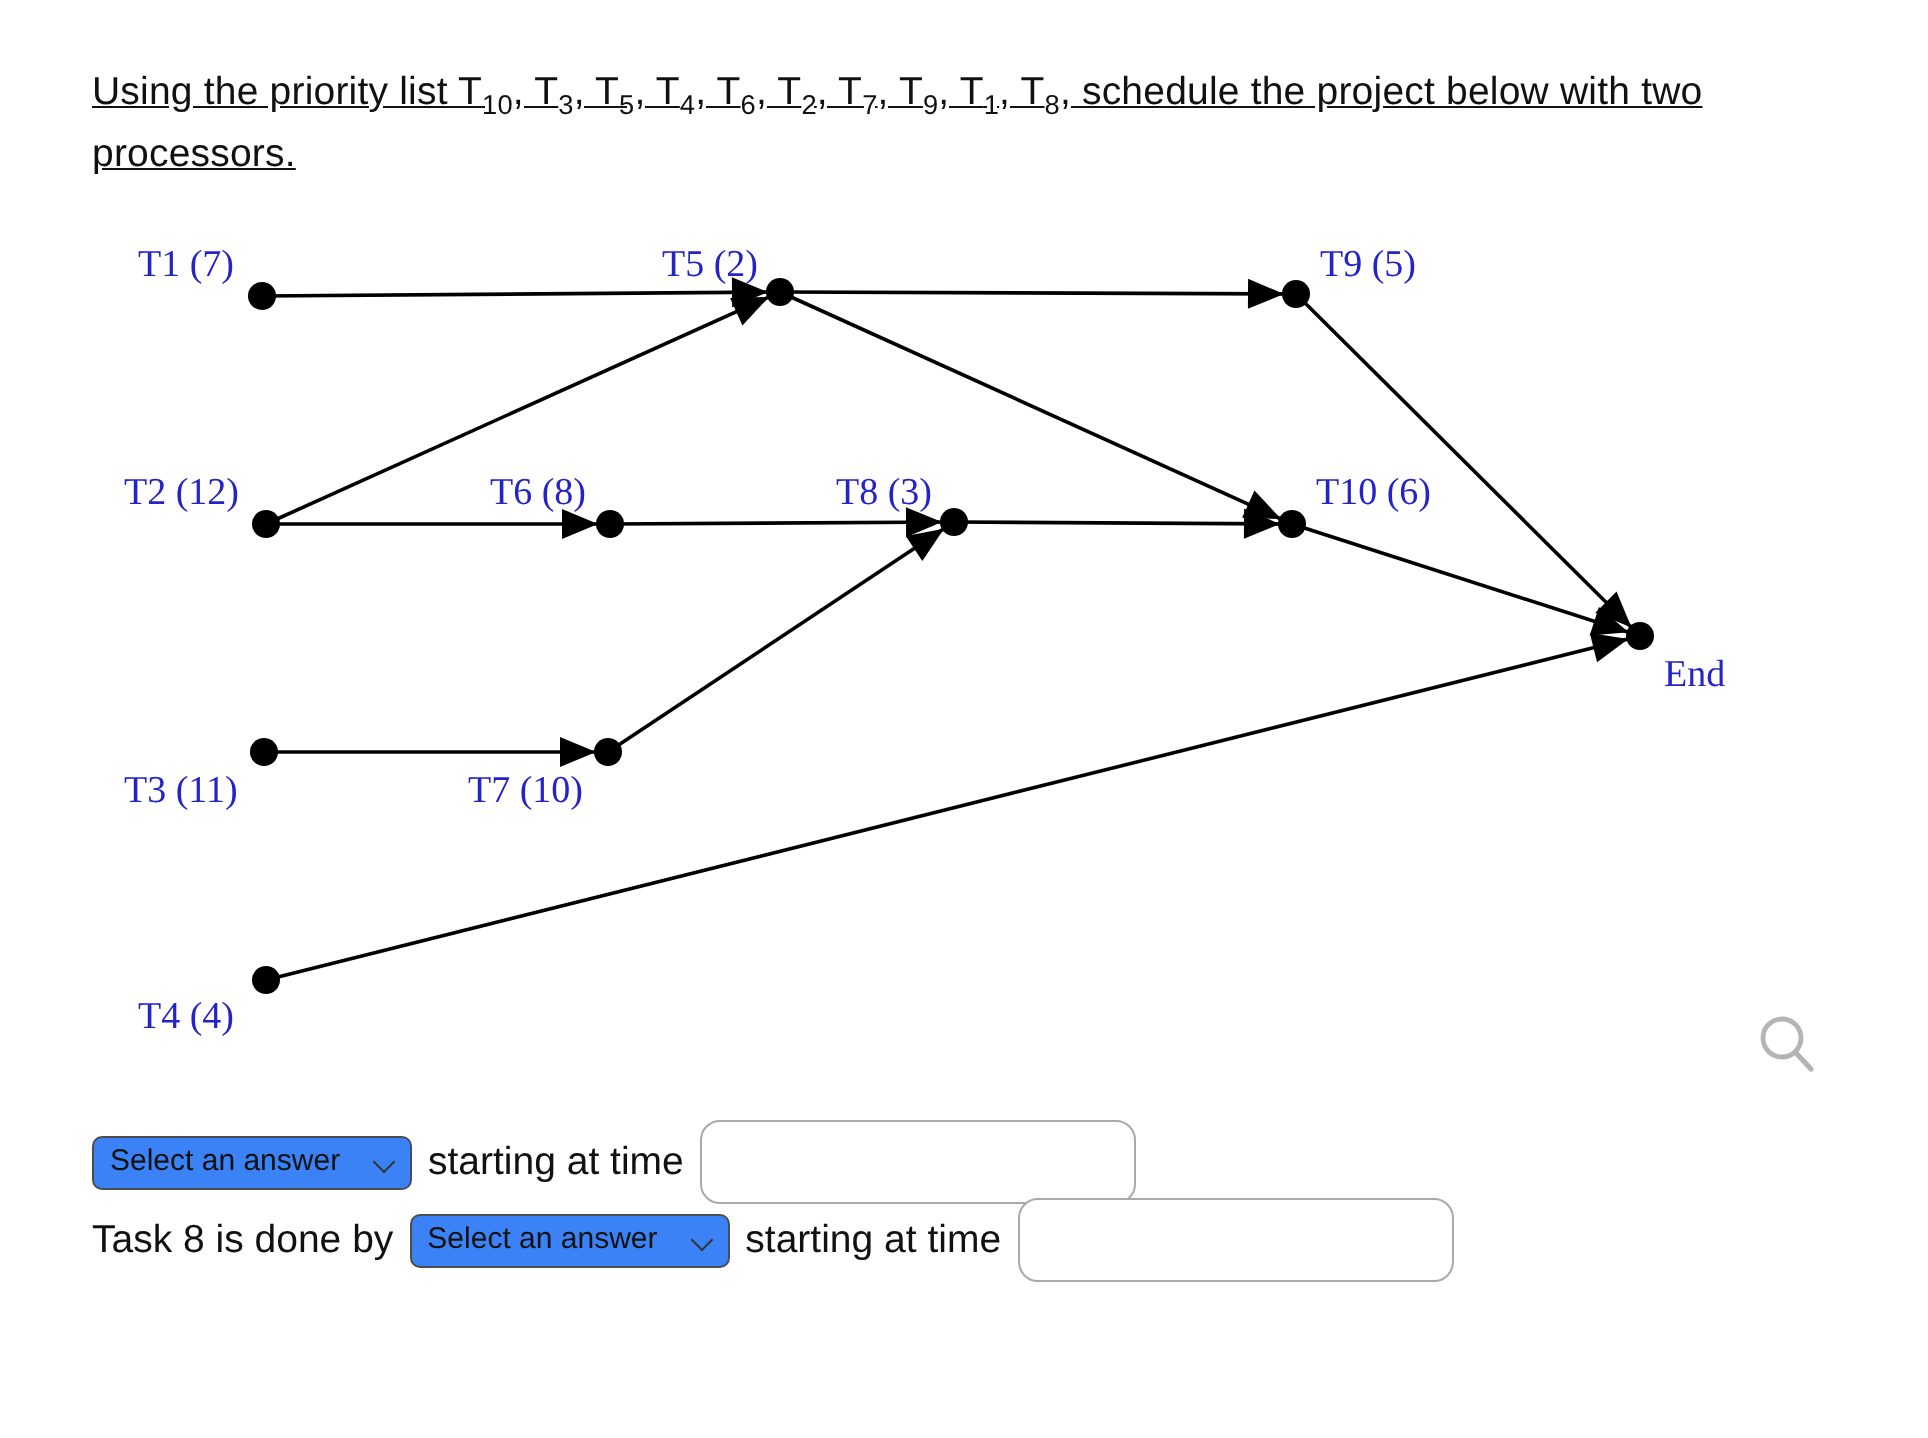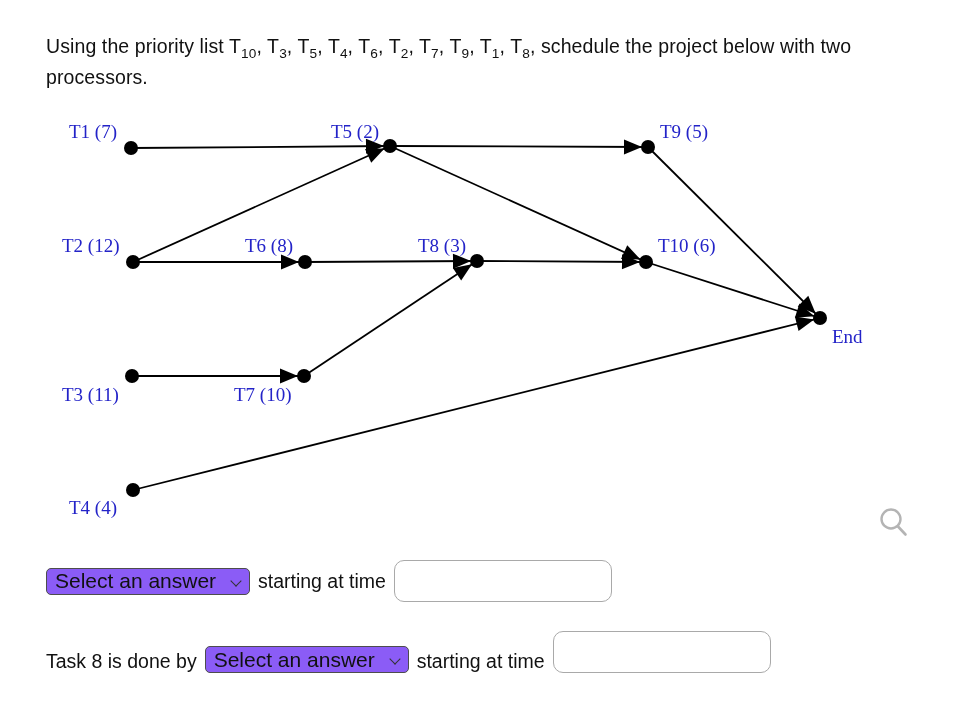--- a/index.html
+++ b/index.html
@@ -16,20 +16,21 @@
     color: #111;
   }
   .title {
     position: absolute;
     left: 46px;
     top: 31px;
     width: 900px;
     font-size: 19.5px;
     line-height: 31px;
     letter-spacing: 0.1px;
+    text-decoration: underline;
   }
   .title sub {
     font-size: 70%;
     line-height: 0;
   }
   svg.graph {
     position: absolute;
     left: 0;
     top: 0;
     width: 964px;
@@ -43,38 +44,38 @@
     position: absolute;
     left: 46px;
     height: 44px;
     display: flex;
     align-items: center;
     gap: 8px;
     font-size: 19.5px;
     white-space: nowrap;
   }
   #q-row-1 { top: 559px; }
-  #q-row-2 { top: 629px; align-items: flex-end; }
+  #q-row-2 { top: 598px; }
   .select-wrap {
     position: relative;
     display: inline-flex;
     align-items: center;
   }
   select.answer-select {
     -webkit-appearance: none;
     -moz-appearance: none;
     appearance: none;
     font-family: "Liberation Sans", sans-serif;
-    font-size: 21px;
+    font-size: 15px;
     color: #111;
-    background: #8b5cf6;
+    background: #3b82f6;
     border: 1.6px solid #4d4d4d;
     border-radius: 5px;
     height: 27px;
-    width: 204px;
+    width: 160px;
     padding: 0 26px 1px 8px;
     box-sizing: border-box;
   }
   .chev {
     position: absolute;
     right: 10px;
     top: 9px;
     width: 7px;
     height: 7px;
     border-right: 1.7px solid #333;

